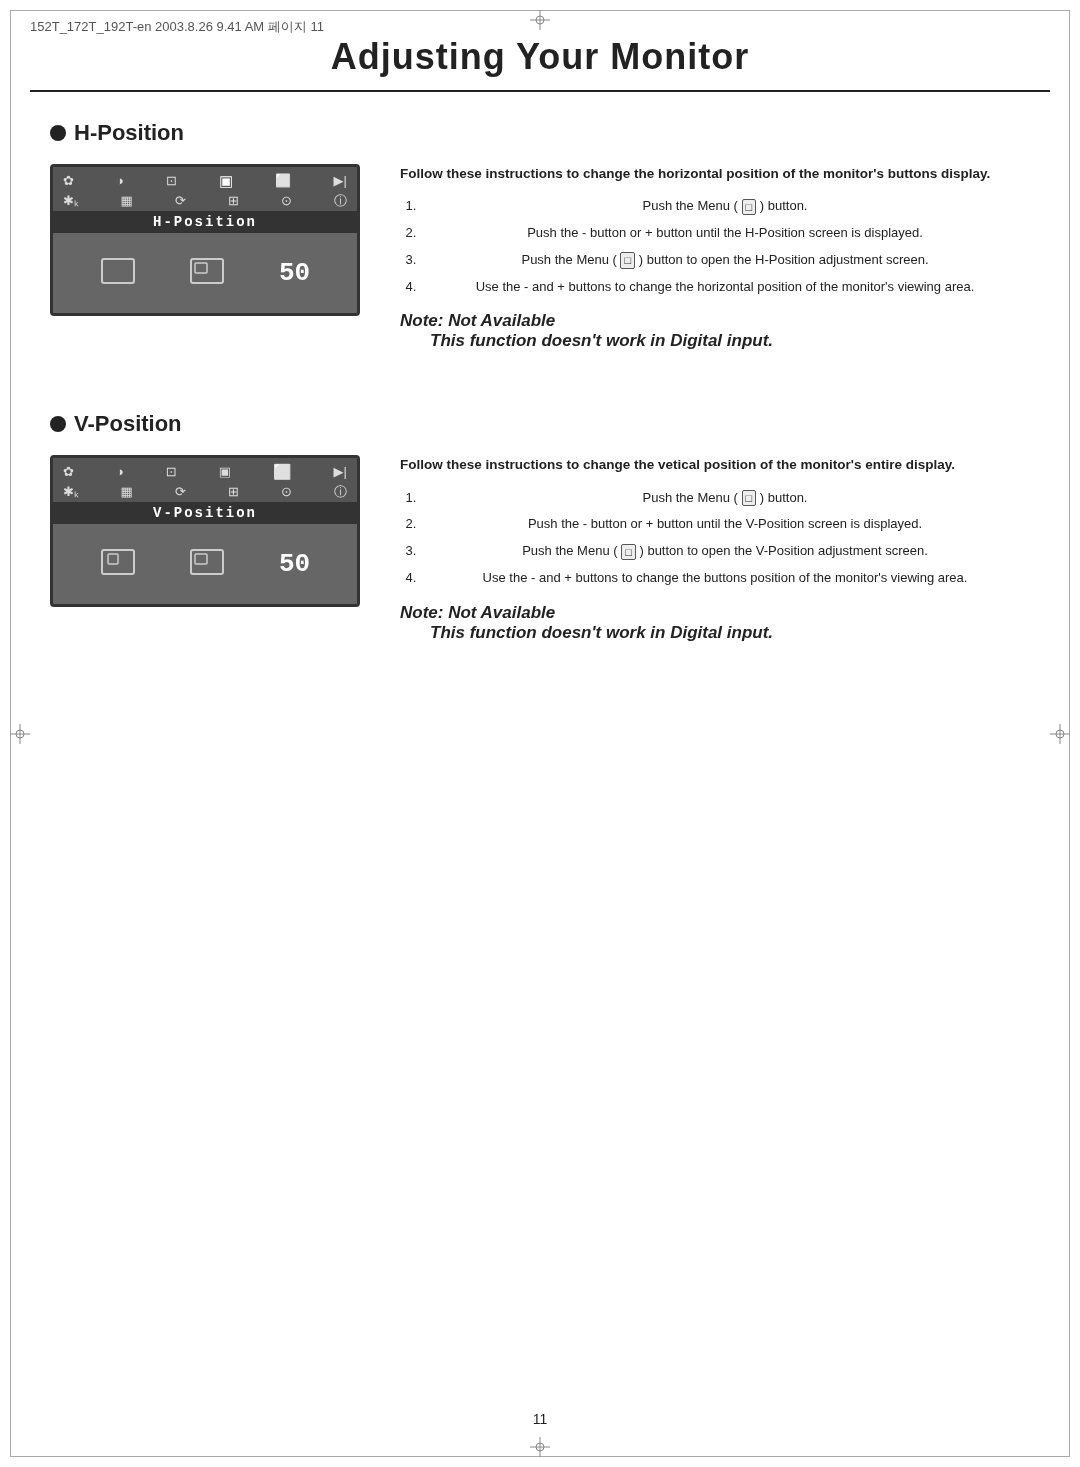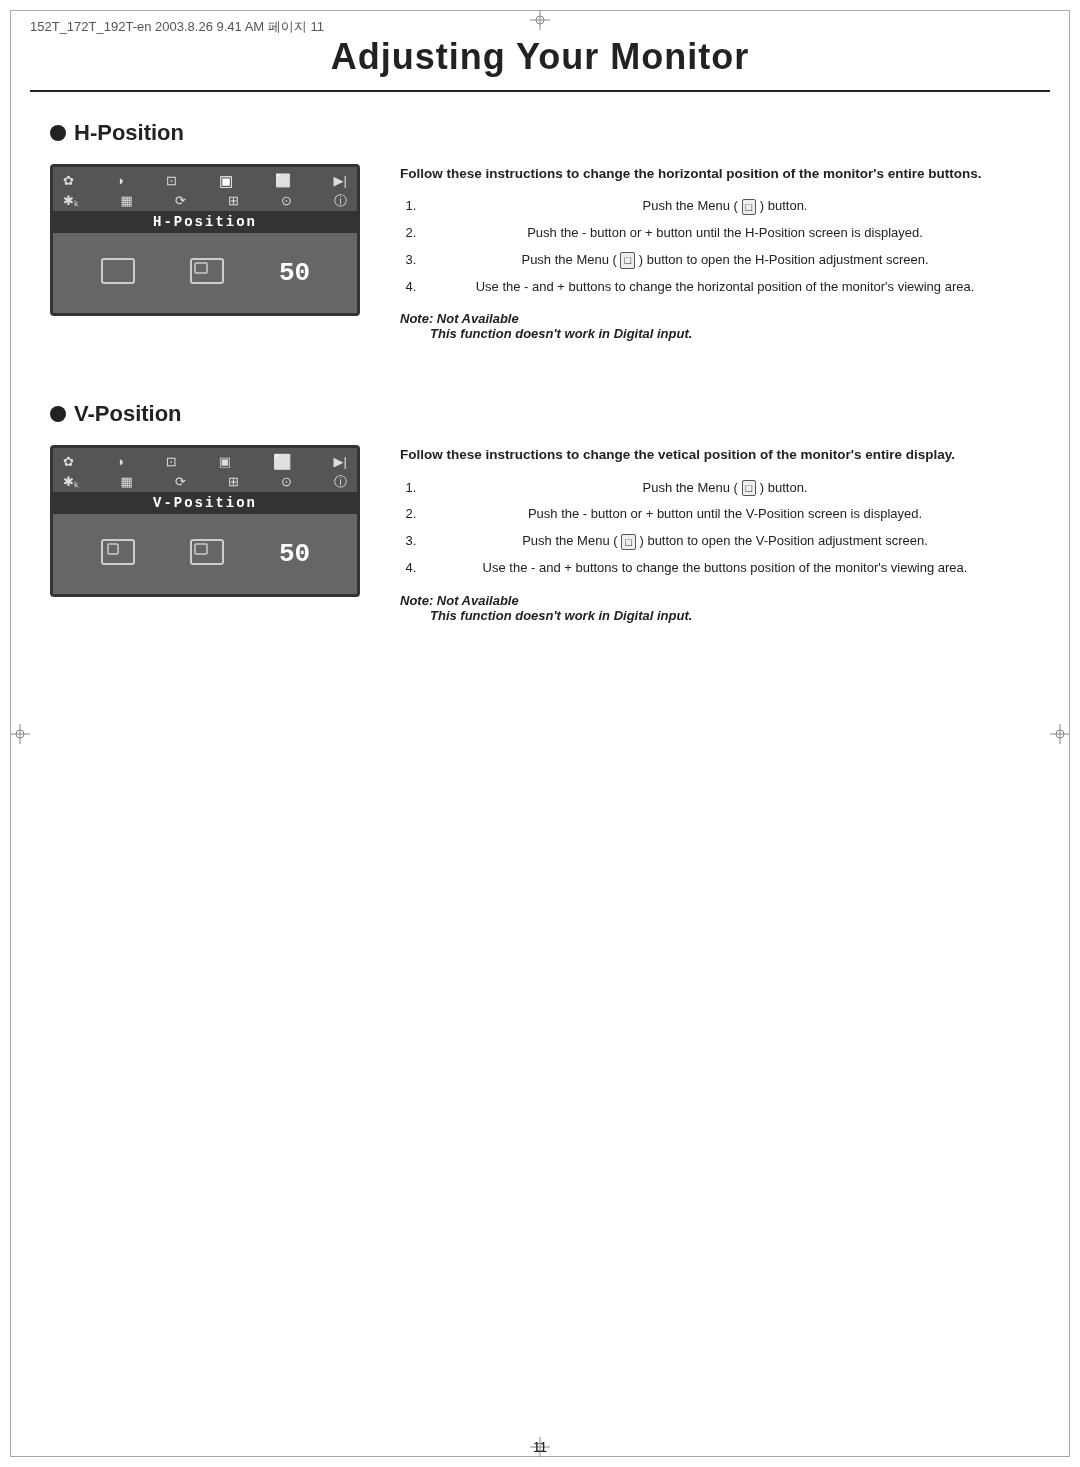--- a/index.html
+++ b/index.html
@@ -199,21 +199,21 @@
       line-height: 1.6;
     }
 
     .instructions ol li {
       margin-bottom: 6px;
       text-align: center;
     }
 
     .note-block {
       margin-top: 14px;
-      font-size: 13px;
+      font-size: 17px;
     }
 
     .note-title {
       font-style: italic;
       font-weight: bold;
     }
 
     .note-body {
       font-style: italic;
       font-weight: bold;
@@ -228,21 +228,21 @@
       font-size: 11px;
       line-height: 1.3;
       vertical-align: middle;
       background: #eee;
       color: #222;
     }
 
     .page-number {
       text-align: center;
       position: absolute;
-      bottom: 12px;
+      bottom: 40px;
       width: 100%;
       font-size: 14px;
       margin-top: 11px;
     }
   </style>
 </head>
 <body>
 
 <div class="page-border"></div>
 
@@ -319,21 +319,21 @@
           <svg width="36" height="28" viewBox="0 0 36 28" fill="none">
             <rect x="2" y="2" width="32" height="24" rx="2" stroke="#ccc" stroke-width="2" fill="none"></rect>
             <rect x="6" y="6" width="12" height="10" rx="1" stroke="#ccc" stroke-width="1.5" fill="none"></rect>
           </svg>
         </span>
         <span class="osd-number">50</span>
       </div>
     </div>
 
     <div class="instructions">
-      <div class="instructions-intro">Follow these instructions to change the horizontal position of the monitor's entire buttons.</div>
+      <div class="instructions-intro">Follow these instructions to change the horizontal position of the monitor's buttons display.</div>
       <ol>
         <li>Push the Menu ( <span class="menu-btn-icon">□</span> ) button.</li>
         <li>Push the - button or + button until the H-Position screen is displayed.</li>
         <li>Push the Menu ( <span class="menu-btn-icon">□</span> ) button to open the H-Position adjustment screen.</li>
         <li>Use the - and + buttons to change the horizontal position of the monitor's viewing area.</li>
       </ol>
       <div class="note-block">
         <div class="note-title">Note: Not Available</div>
         <div class="note-body">This function doesn't work in Digital input.</div>
       </div>

